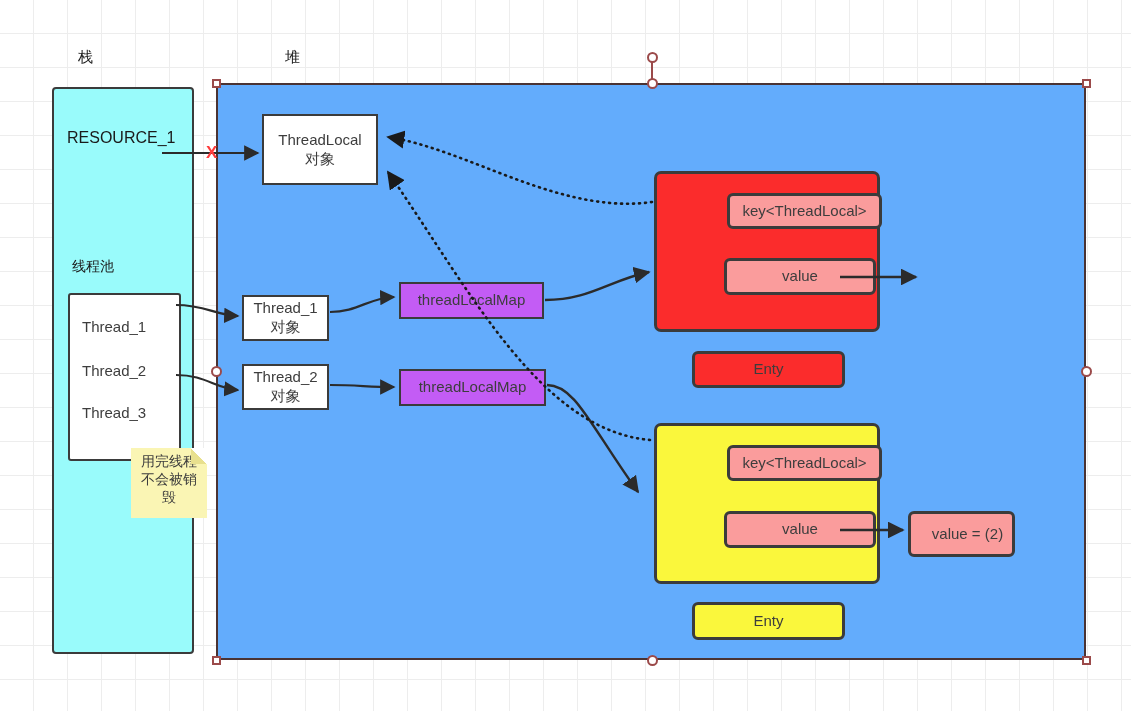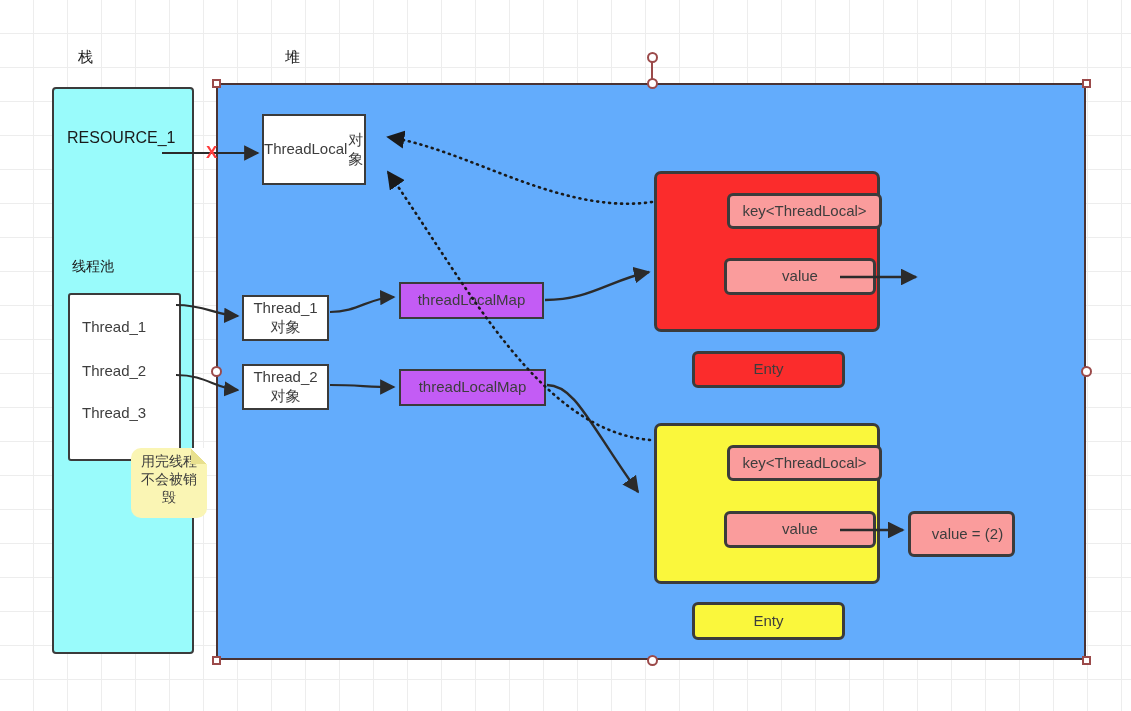--- a/index.html
+++ b/index.html
@@ -109,21 +109,20 @@
   
   .sticky {
     position: absolute;
     background: #FAF5B4;
     color: #3d3d3d;
     font-size: 14px;
     line-height: 1.3;
     text-align: center;
     padding-top: 4px;
     box-sizing: border-box;
-    border-radius: 10px;
   }
   .sticky .fold {
     position: absolute;
     top: 0;
     right: 0;
     width: 16px;
     height: 16px;
     background: linear-gradient(225deg, #ffffff 0 50%, #e8e08e 50% 100%);
   }
 
@@ -190,21 +189,21 @@
   <div class="thread-entry" style="left:82px; top:362px;">Thread_2</div>
   <div class="thread-entry" style="left:82px; top:404px;">Thread_3</div>
 
   <div class="sticky" style="left:131px; top:448px; width:76px; height:70px;">
     <div class="fold"></div>
     <div>用完线程</div>
     <div>不会被销</div>
     <div>毁</div>
   </div>
 
-  <div class="box white-box" style="left:262px; top:114px; width:104px; height:71px; flex-direction:row;">
+  <div class="box white-box" style="left:262px; top:114px; width:116px; height:71px; flex-direction:column;text-align:right;">
     <span>ThreadLocal</span>
     <span>对象</span>
   </div>
 
   <div class="box white-box" style="left:242px; top:295px; width:87px; height:46px; flex-direction:column;">
     <span>Thread_1</span>
     <span>对象</span>
   </div>
 
   <div class="box white-box" style="left:242px; top:364px; width:87px; height:46px; flex-direction:column;">

